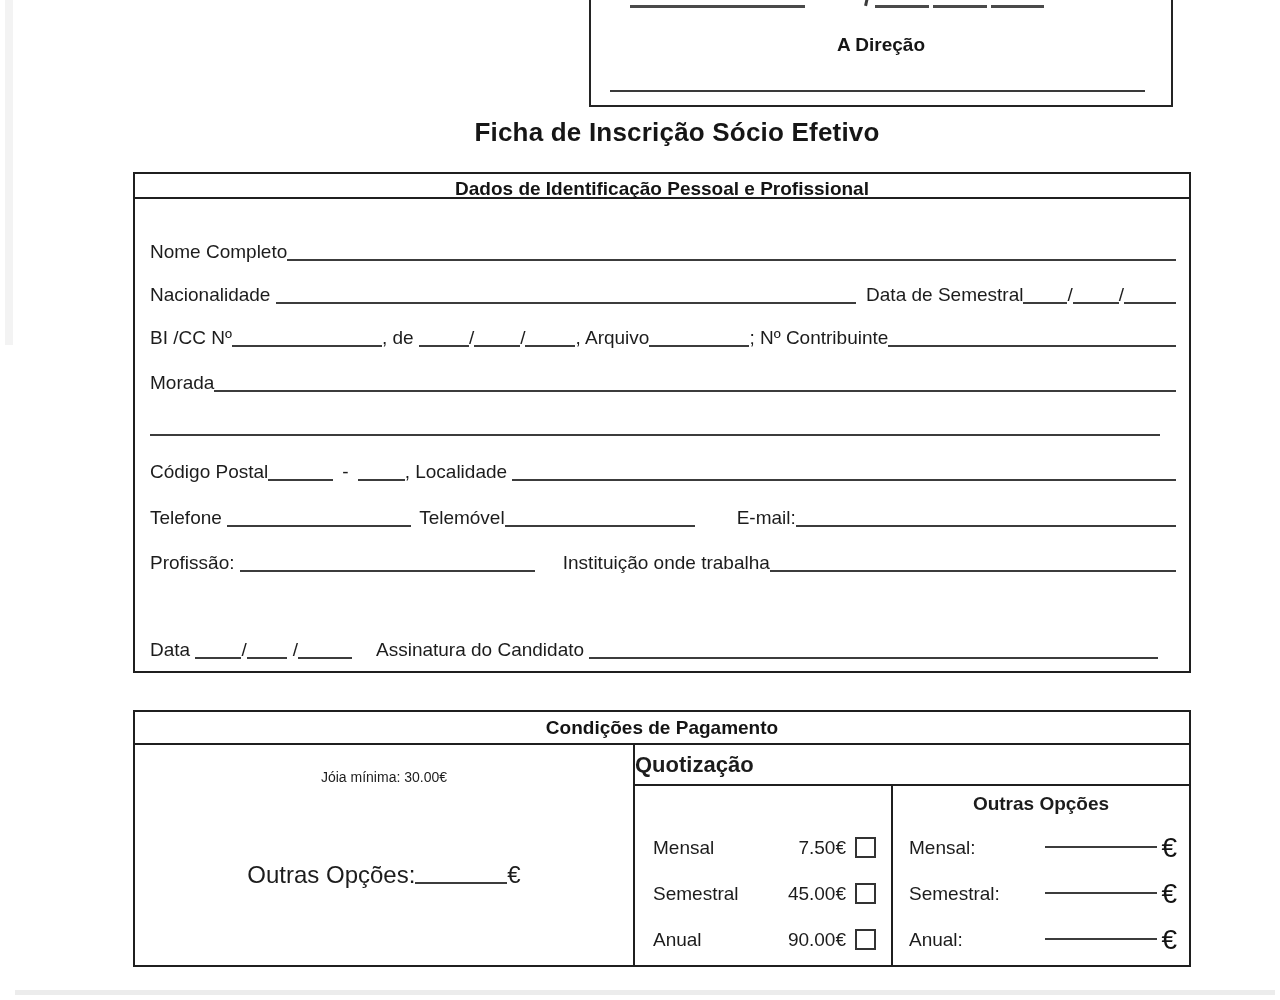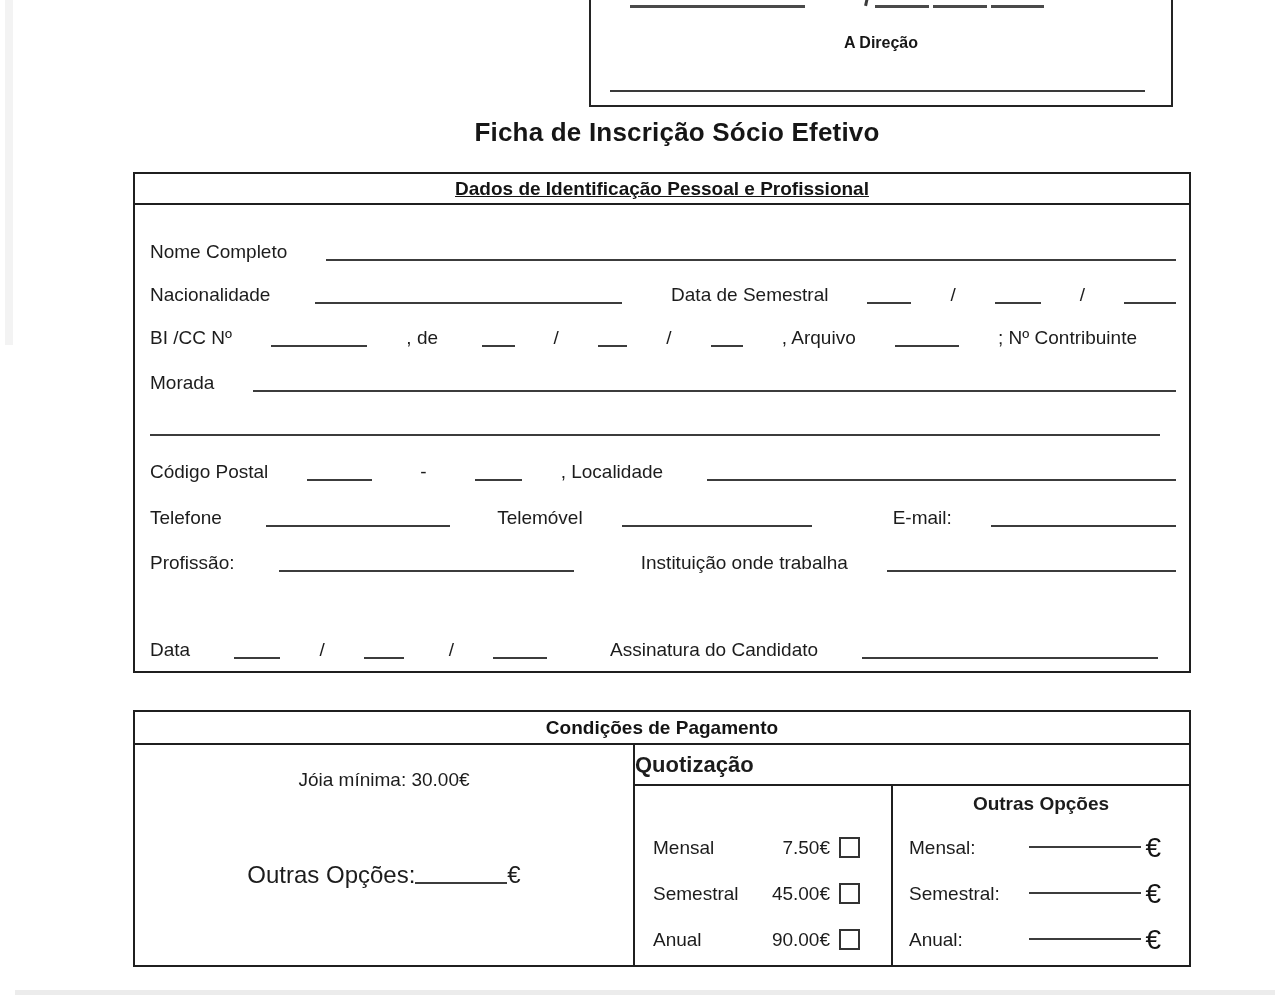--- a/index.html
+++ b/index.html
@@ -16,77 +16,77 @@
 
   
   .top-box {
     position:absolute; left:589px; top:-45px; width:584px; height:152px;
     border:2px solid #242424; background:#fff;
   }
   .frag { position:absolute; height:3px; background:#4a4a4a; top:48px; }
   .frag-comma { position:absolute; top:40px; width:3px; height:9px; background:#3a3a3a; transform:rotate(12deg); }
   .direcao-title {
     position:absolute; top:77px; left:0; right:0;
-    text-align:center; font-weight:bold; font-size:16px; color:#161616;
+    text-align:center; font-weight:bold; font-size:19px; color:#161616;
   }
   .sig-line { position:absolute; top:133px; left:19px; width:535px; height:0; border-bottom:2px solid #3a3a3a; }
 
   
   .form-title {
     position:absolute; left:133px; top:117px; width:1058px;
     text-align:center; padding-left:30px;
     font-size:26px; font-weight:bold; color:#161616;
     letter-spacing:0.2px;
   }
 
   
   .box { position:absolute; border:2px solid #1f1f1f; background:#fff; }
   .box-header {
     border-bottom:2px solid #1f1f1f;
     text-align:center; font-weight:bold; font-size:19px; color:#141414;
   }
   #personal-box { left:133px; top:172px; width:1058px; height:501px; }
-  #personal-box .box-header { height:31px; line-height:30px;text-decoration:underline; }
+  #personal-box .box-header { height:25px; line-height:30px; }
 
   
   .frow {
     position:absolute; left:15px; right:13px; height:26px;
     display:flex; align-items:flex-end;
-    font-size:19px; color:#1c1c1c; white-space:pre;gap:39px;
+    font-size:19px; color:#1c1c1c; white-space:pre;
   }
   .lbl { white-space:pre; line-height:24px; }
   .ln { border-bottom:2px solid #3c3c3c; height:2px; margin-bottom:3px; }
   .grow { flex:1 1 auto; }
   .sep { line-height:24px; }
 
   
   #payment-box { left:133px; top:710px; width:1058px; height:257px; }
   #payment-box .box-header { height:33px; line-height:32px; }
   .pay-body { display:flex; height:220px; }
   .pay-left { width:500px; border-right:2px solid #1f1f1f; position:relative; }
-  .joia { position:absolute; top:24px; left:0; right:0; text-align:center; font-size:19px; }
+  .joia { position:absolute; top:24px; left:0; right:0; text-align:center; font-size:14px; }
   .outras-line {
     position:absolute; top:118px; left:0; right:0;
     display:flex; justify-content:center; align-items:flex-end; font-size:24px;
   }
   .outras-line .ln { width:92px; }
   .pay-right { flex:1 1 auto; display:flex; flex-direction:column; }
   .quot-header {
     height:41px; line-height:40px; border-bottom:2px solid #1f1f1f;
     text-align:left; font-weight:bold; font-size:22px;
   }
   .quot-cols { display:flex; flex:1 1 auto; }
   .qcol-min { width:258px; border-right:2px solid #1f1f1f; position:relative; }
   .qcol-out { flex:1 1 auto; position:relative; }
   .qcol-head {
     position:absolute; top:7px; left:0; right:0;
     text-align:center; font-weight:bold; font-size:19px;
   }
   .qrow {
-    position:absolute; left:0; right:16px; height:27px;
+    position:absolute; left:0; right:0; height:27px;
     display:flex; align-items:center; font-size:19px;
   }
   .qcol-min .qrow { padding:0 15px 0 18px; }
   .qcol-out .qrow { padding:0 12px 0 16px; }
   .qrow.r1 { top:48px; } .qrow.r2 { top:94px; } .qrow.r3 { top:140px; }
   .chk {
     width:21px; height:21px; border:2px solid #333; background:#fff;
     margin-left:9px; flex:0 0 auto;
   }
   .euro-big { font-size:28px; line-height:26px; margin-left:4px; color:#141414; }

